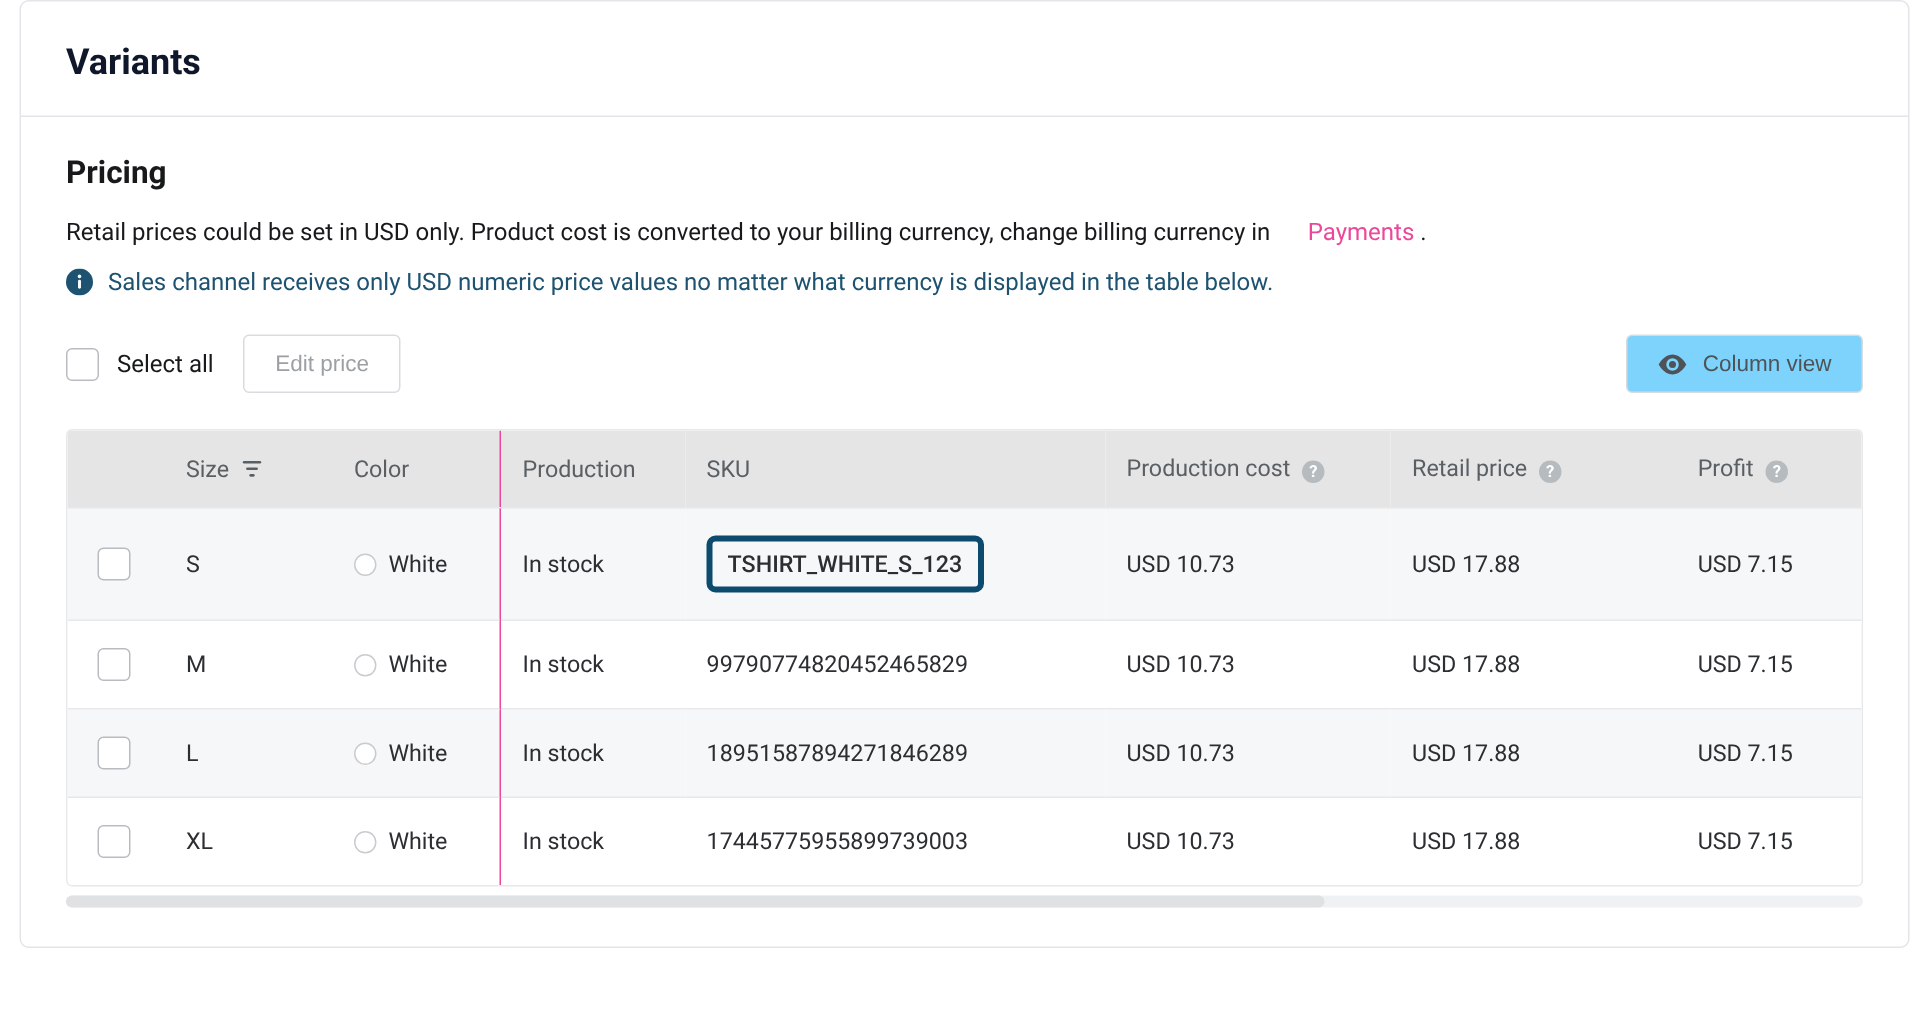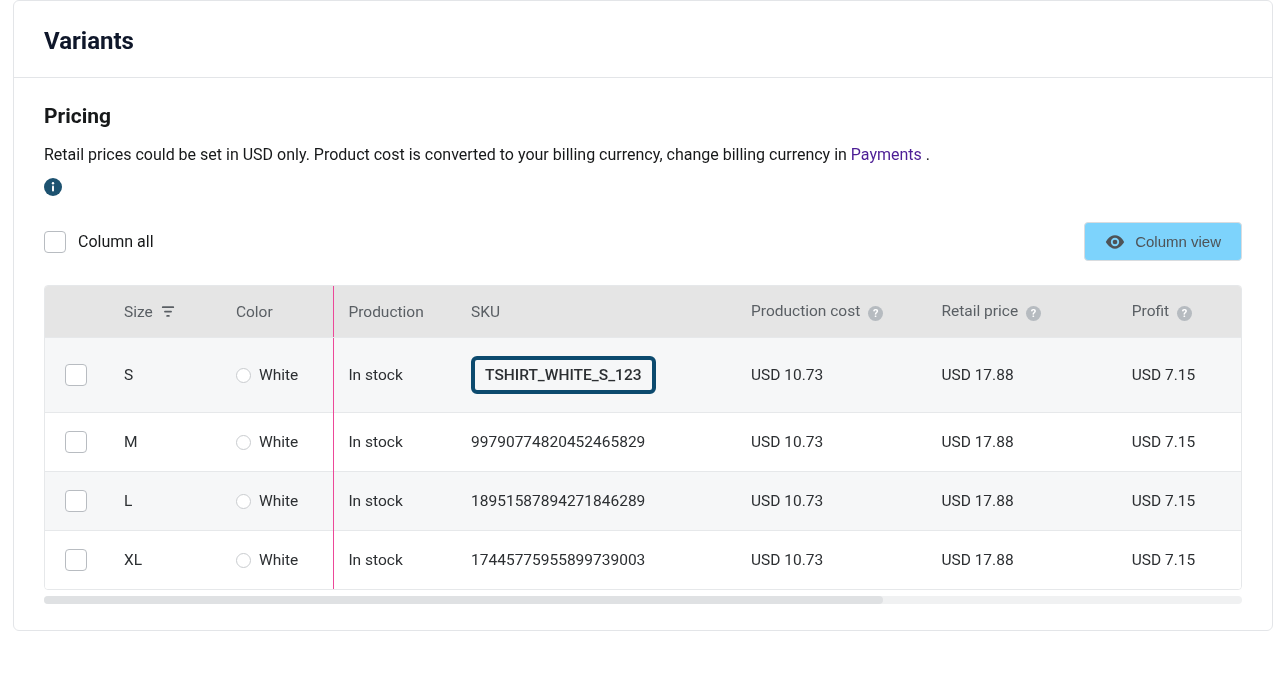--- a/index.html
+++ b/index.html
@@ -37,23 +37,24 @@
     margin: 0 0 16px;
     color: #17191a;
   }
   .section-desc {
     font-size: 16px;
     color: #17191a;
     margin: 0 0 12px;
     line-height: 1.4;
   }
   .link {
-    color: #4c1d95;
+    color: #ec4899;
     text-decoration: none;
     cursor: pointer;
+    margin-left: 21px;
   }
   .info-row {
     display: flex;
     align-items: center;
     gap: 10px;
     margin-bottom: 26px;
   }
   .info-icon {
     width: 18px;
     height: 18px;
@@ -203,28 +204,30 @@
     <h2 class="section-title">Pricing</h2>
     <p class="section-desc">
       <span>Retail prices could be set in USD only. Product cost is converted to your billing currency, change billing currency in </span><a class="link">Payments</a><span> .</span>
     </p>
     <div class="info-row">
       <svg class="info-icon" viewBox="0 0 24 24">
         <circle cx="12" cy="12" r="12" fill="#1d5270"></circle>
         <rect x="10.7" y="10" width="2.6" height="8" rx="1.3" fill="#fff"></rect>
         <circle cx="12" cy="7" r="1.6" fill="#fff"></circle>
       </svg>
+      <span class="info-text">Sales channel receives only USD numeric price values no matter what currency is displayed in the table below.</span>
     </div>
 
     <div class="controls-row">
       <div class="controls-left">
         <div class="select-all-wrap">
           <div class="checkbox-box"></div>
-          <span class="select-all-label">Column all</span>
+          <span class="select-all-label">Select all</span>
         </div>
+        <button class="btn-disabled">Edit price</button>
       </div>
       <button class="btn-outline">
         <svg class="eye-icon" viewBox="0 0 24 16">
           <path d="M12 0C5 0 1 8 1 8s4 8 11 8 11-8 11-8S19 0 12 0zm0 13a5 5 0 110-10 5 5 0 010 10z" fill="#4e5357"></path>
           <circle cx="12" cy="8" r="2.8" fill="#4e5357"></circle>
         </svg>
         <span>Column view</span>
       </button>
     </div>
 

